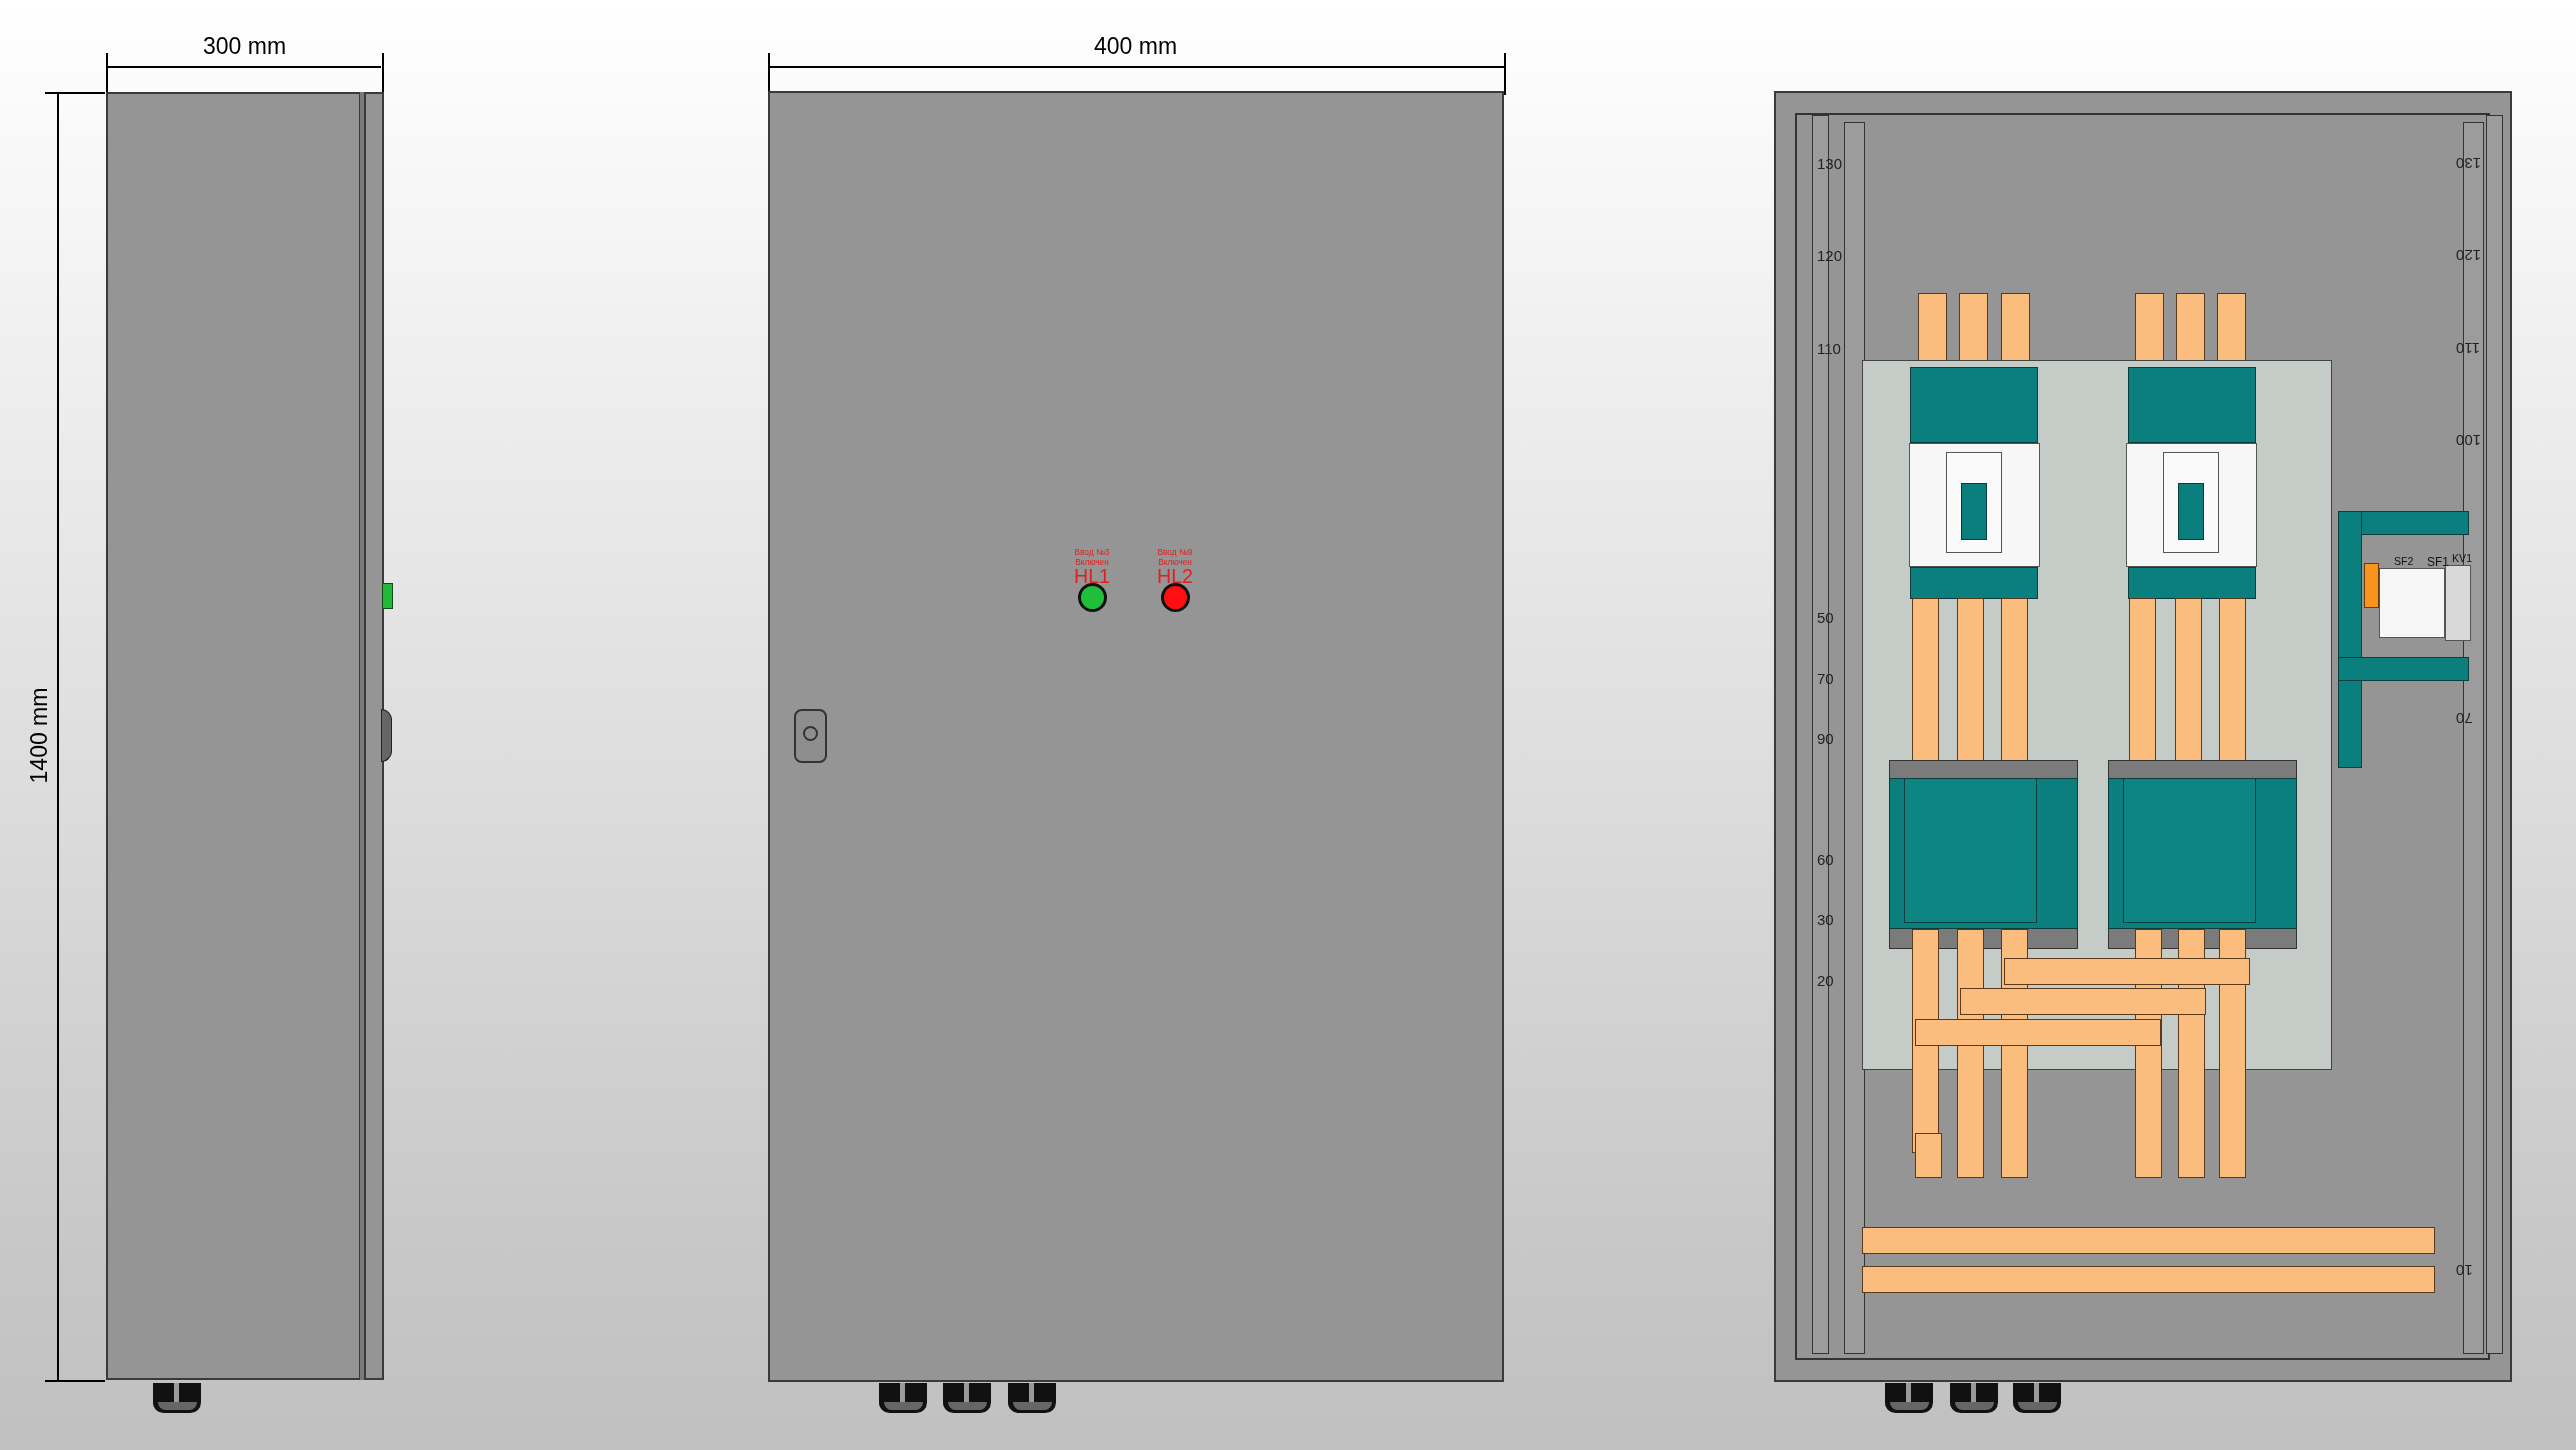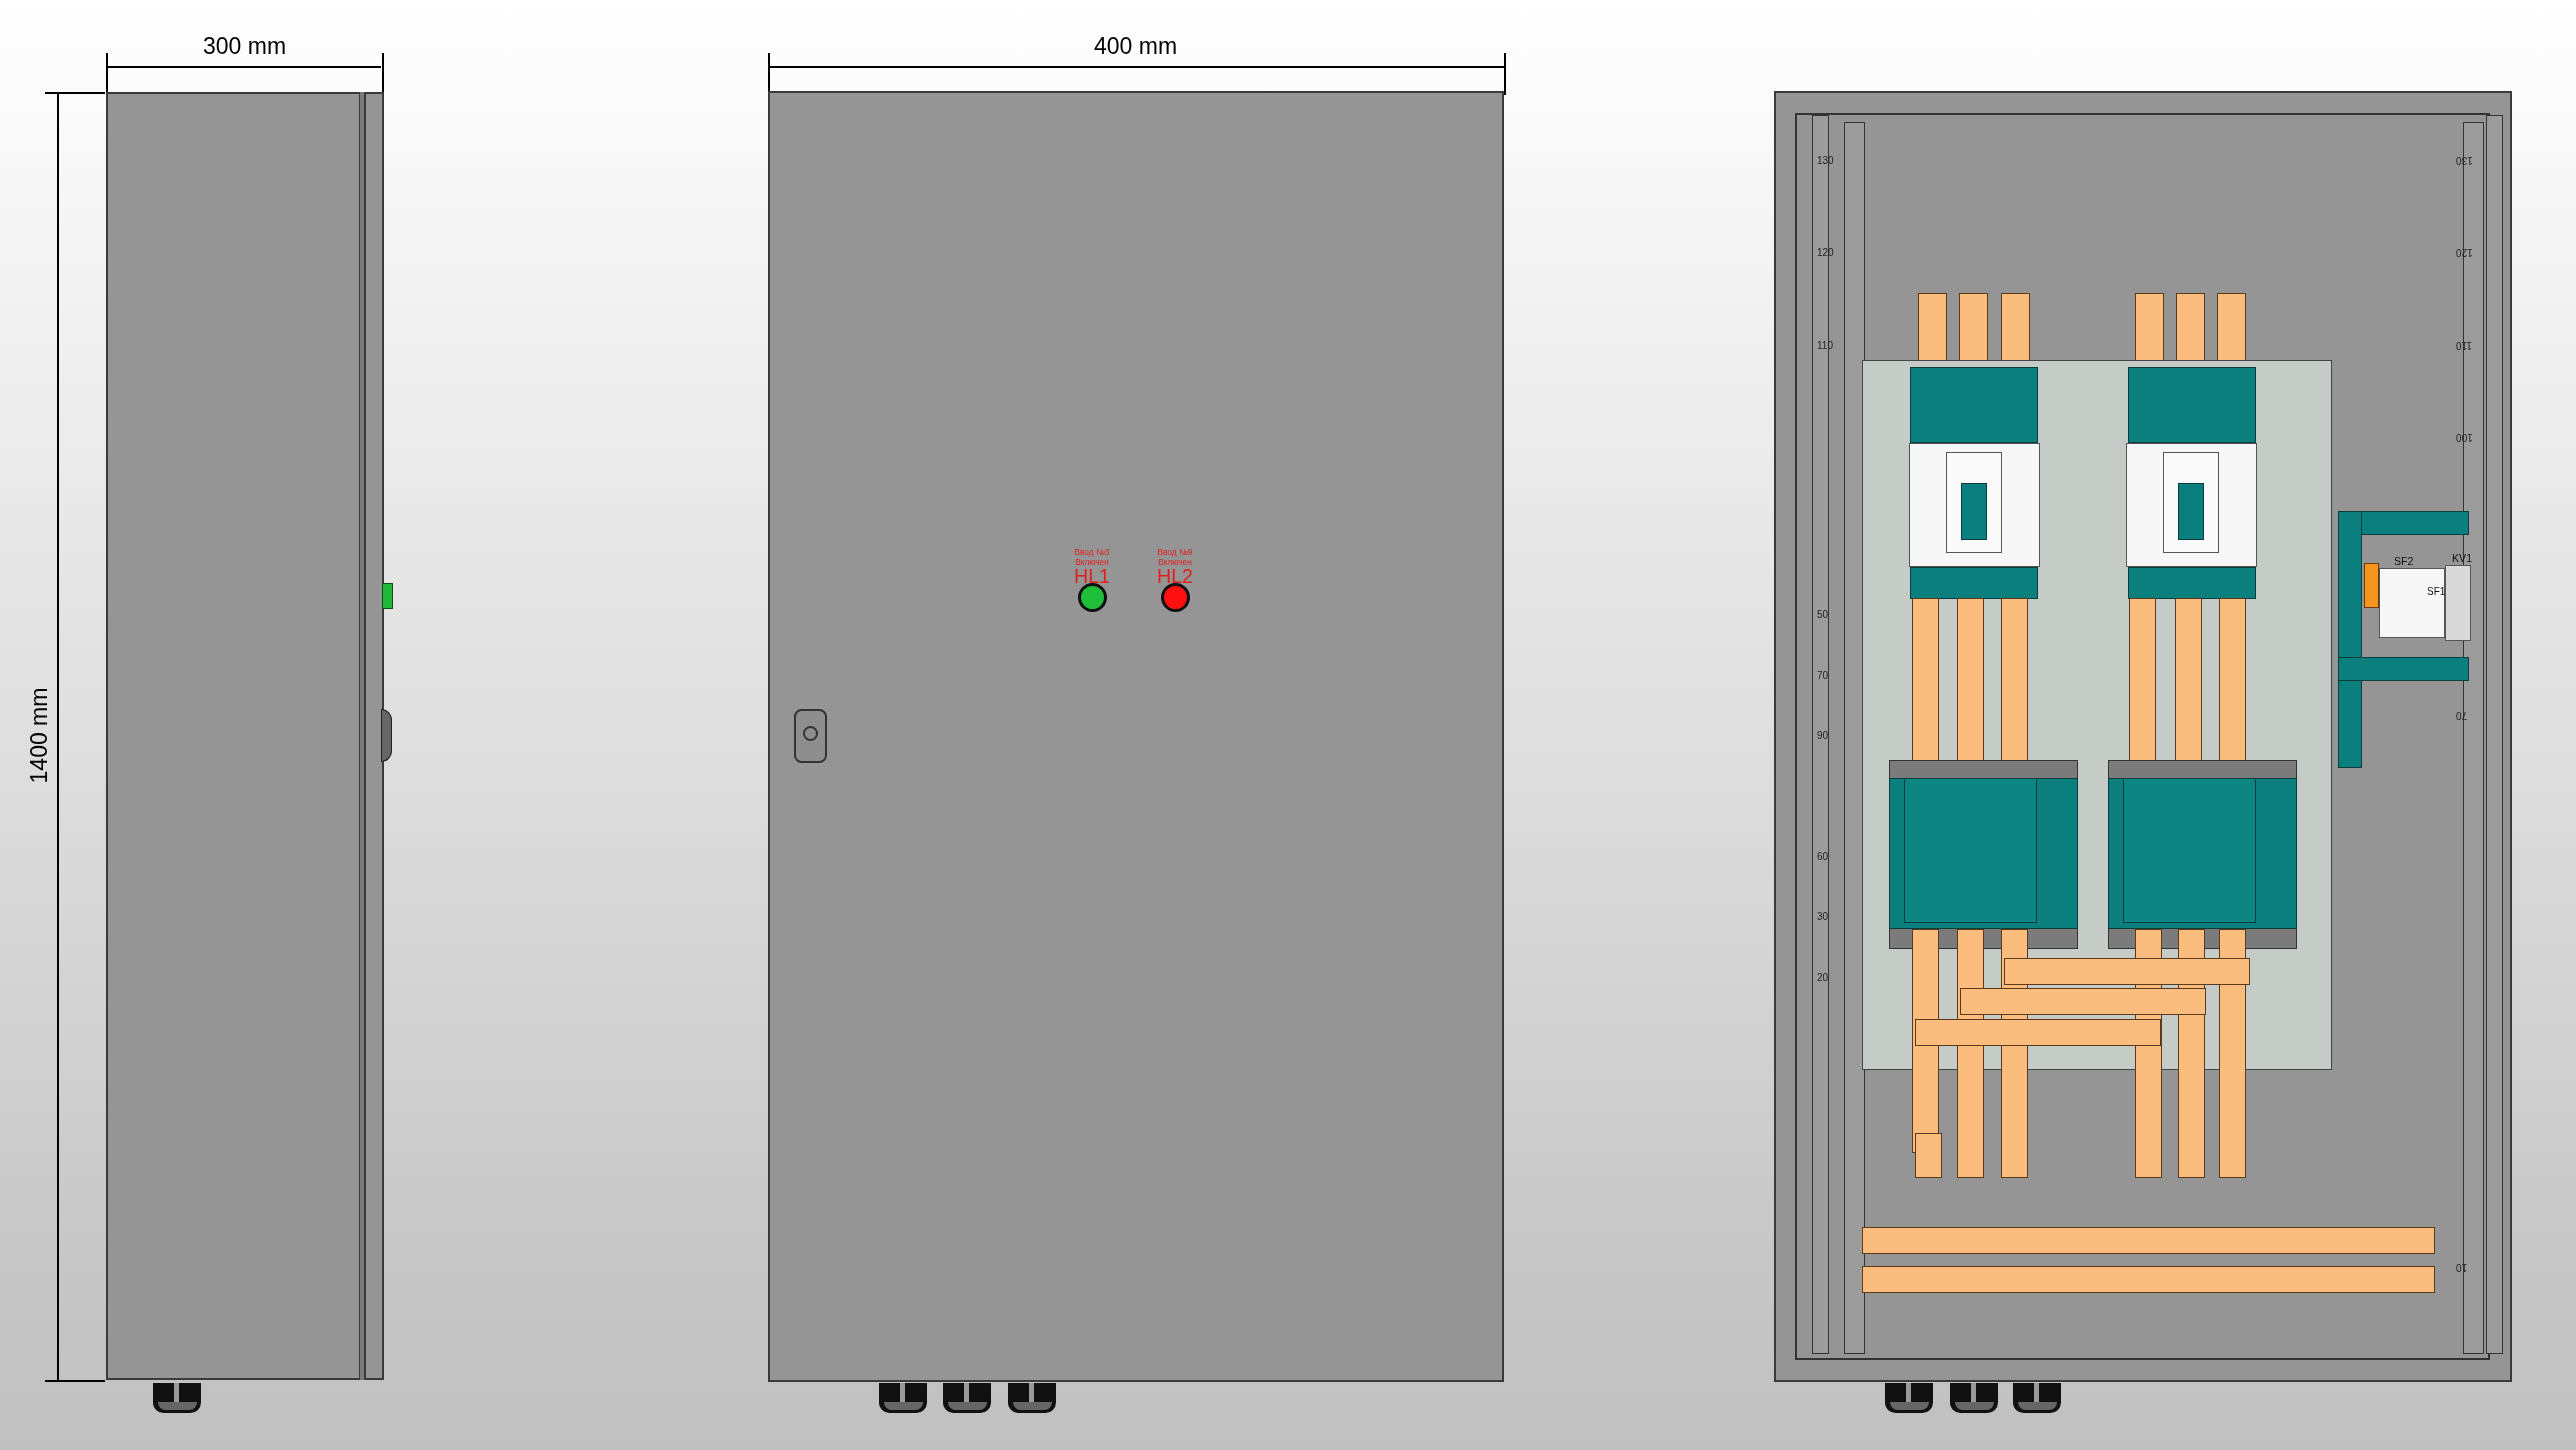--- a/index.html
+++ b/index.html
@@ -15,21 +15,21 @@
   .gland::after{content:"";position:absolute;left:4.5px;right:4.5px;bottom:3px;height:7.6px;background:#666;border-radius:0 0 7.6px 7.6px;}
   .gland::before{content:"";position:absolute;left:21px;top:0;width:4.5px;height:19.6px;background:#9a9a9a;}
   .lamp-label{position:absolute;color:#e02020;font-size:8.3px;text-align:center;width:68px;line-height:9.8px;}
   .lamp-id{position:absolute;color:#e02020;font-size:19.6px;text-align:center;width:68px;}
   .lamp{position:absolute;width:29px;height:29px;border-radius:50%;border:3px solid #111;box-sizing:border-box;}
   .copper{position:absolute;background:#fbbd7e;border:1.5px solid #5a3a1a;box-sizing:border-box;}
   .teal{position:absolute;background:#0a7f7d;border:1.5px solid #0c3d3c;box-sizing:border-box;}
   .white-box{position:absolute;background:#f7f7f7;border:1.5px solid #555;box-sizing:border-box;}
   .plate{position:absolute;background:#c5cbc6;border:1.5px solid #444;box-sizing:border-box;}
   .rail{position:absolute;background:#9c9c9c;border:1.5px solid #333;box-sizing:border-box;}
-  .rnum{position:absolute;font-size:10px;color:#222;}
+  .rnum{position:absolute;font-size:15px;color:#222;}
   .lbl-sm{position:absolute;font-size:15px;color:#111;}
 </style>
 </head>
 <body>
 
 <div>
 
   <div class="vline" style="left:106px;top:53px;height:42px;"></div>
   <div class="vline" style="left:382px;top:53px;height:42px;"></div>
   <div class="hline" style="left:107px;top:66px;width:274px;"></div>
@@ -112,21 +112,21 @@
 
   <div class="plate" style="left:1862px;top:360px;width:470px;height:710px;"></div>
 
   <div class="teal" style="left:2338px;top:511px;width:131px;height:24px;"></div>
   <div class="teal" style="left:2338px;top:511px;width:24px;height:257px;"></div>
   <div class="teal" style="left:2338px;top:657px;width:131px;height:24px;"></div>
   <div class="abs" style="left:2364px;top:563px;width:15px;height:45px;background:#f7941d;border:1.5px solid #6a3a0a;"></div>
   <div class="white-box" style="left:2379px;top:568px;width:66px;height:70px;"></div>
   <div class="abs" style="left:2445px;top:565px;width:26px;height:76px;background:#d9d9d9;border:1.5px solid #555;"></div>
   <div class="lbl-sm" style="left:2394px;top:555px;font-size:10.6px;">SF2</div>
-  <div class="lbl-sm" style="left:2427px;top:586px;font-size:10px;">SF1</div>
+  <div class="lbl-sm" style="left:2427px;top:555px;font-size:12px;">SF1</div>
   <div class="lbl-sm" style="left:2452px;top:552px;font-size:10.6px;">KV1</div>
 
   <div class="teal" style="left:1910px;top:367px;width:128px;height:76px;"></div>
   <div class="white-box" style="left:1909px;top:443px;width:131px;height:124px;">
     <div class="abs" style="left:36px;top:7.6px;width:56px;height:101px;border:1.5px solid #555;background:#fafafa;"></div>
     <div class="teal" style="left:51px;top:39px;width:26px;height:57px;"></div>
   </div>
   <div class="teal" style="left:1910px;top:567px;width:128px;height:32px;"></div>
 
   <div class="teal" style="left:2128px;top:367px;width:128px;height:76px;"></div>

